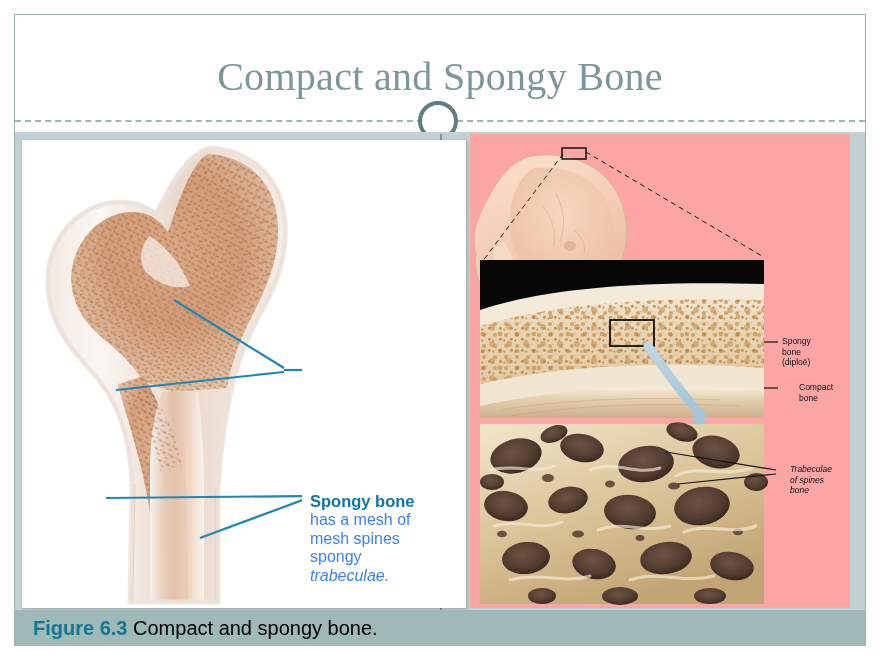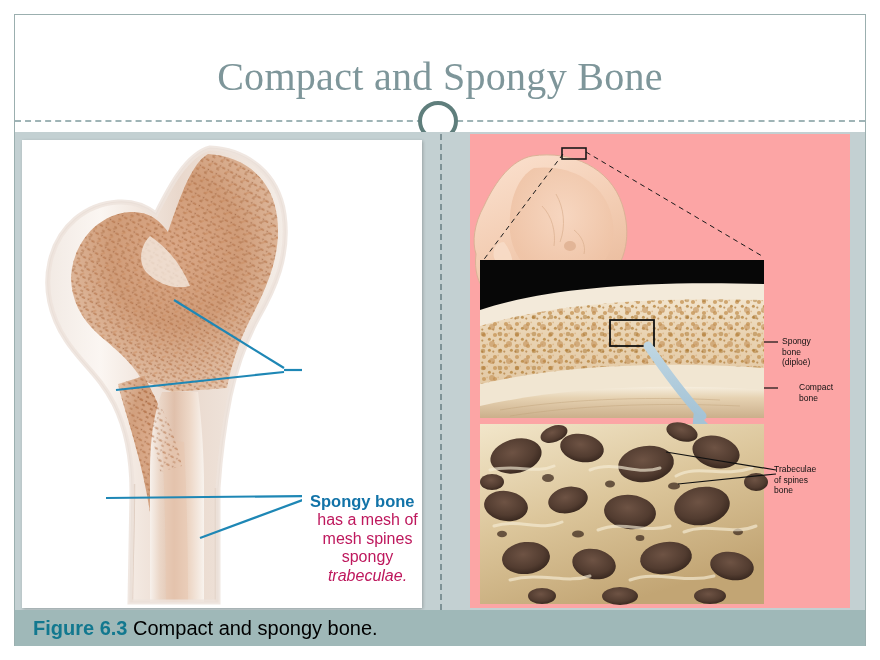--- a/index.html
+++ b/index.html
@@ -71,21 +71,21 @@
   #vdivider {
     position: absolute;
     left: 440px; top: 134px;
     height: 476px; width: 0;
     border-left: 2px dashed #7E9296;
   }
   
   #left-card {
     position: absolute;
     left: 22px; top: 140px;
-    width: 400px; height: 468px;
+    width: 444px; height: 468px;
     background: #ffffff;
     box-shadow: 1px 1px 3px rgba(0,0,0,0.22);
     overflow: hidden;
   }
   #femur-wrap {
     position: absolute;
     left: 0; top: 0;
     width: 280px; height: 468px;
   }
   
@@ -96,22 +96,21 @@
   }
   .lbl-head {
     font-size: 16.5px;
     font-weight: bold;
     color: #1273A8;
     white-space: nowrap;
   }
   .lbl-body {
     font-size: 16px;
     font-weight: normal;
-    color: #be185d;
-    text-align: center;
+    color: #3b82f6;
   }
   .lbl-italic { font-style: italic; }
 
   #spongy-label { left: 288px; top: 352px; width: 115px; }
 
   
   #right-card {
     position: absolute;
     left: 470px; top: 134px;
     width: 380px; height: 474px;
@@ -120,21 +119,21 @@
   }
   .sem-label {
     position: absolute;
     font-family: "Liberation Sans", sans-serif;
     font-size: 8.5px;
     line-height: 1.25;
     color: #111111;
   }
   #lab-spongy { left: 312px; top: 202px; width: 62px; }
   #lab-compact { left: 329px; top: 248px; width: 62px; }
-  #lab-trab { left: 304px; top: 330px; width: 66px; }
+  #lab-trab { left: 320px; top: 330px; width: 66px; font-style: italic; }
 
   
   #caption-bar {
     position: absolute;
     left: 15px; top: 610px;
     width: 850px; height: 36px;
     background: #9FB8B8;
   }
   .caption {
     position: absolute;

